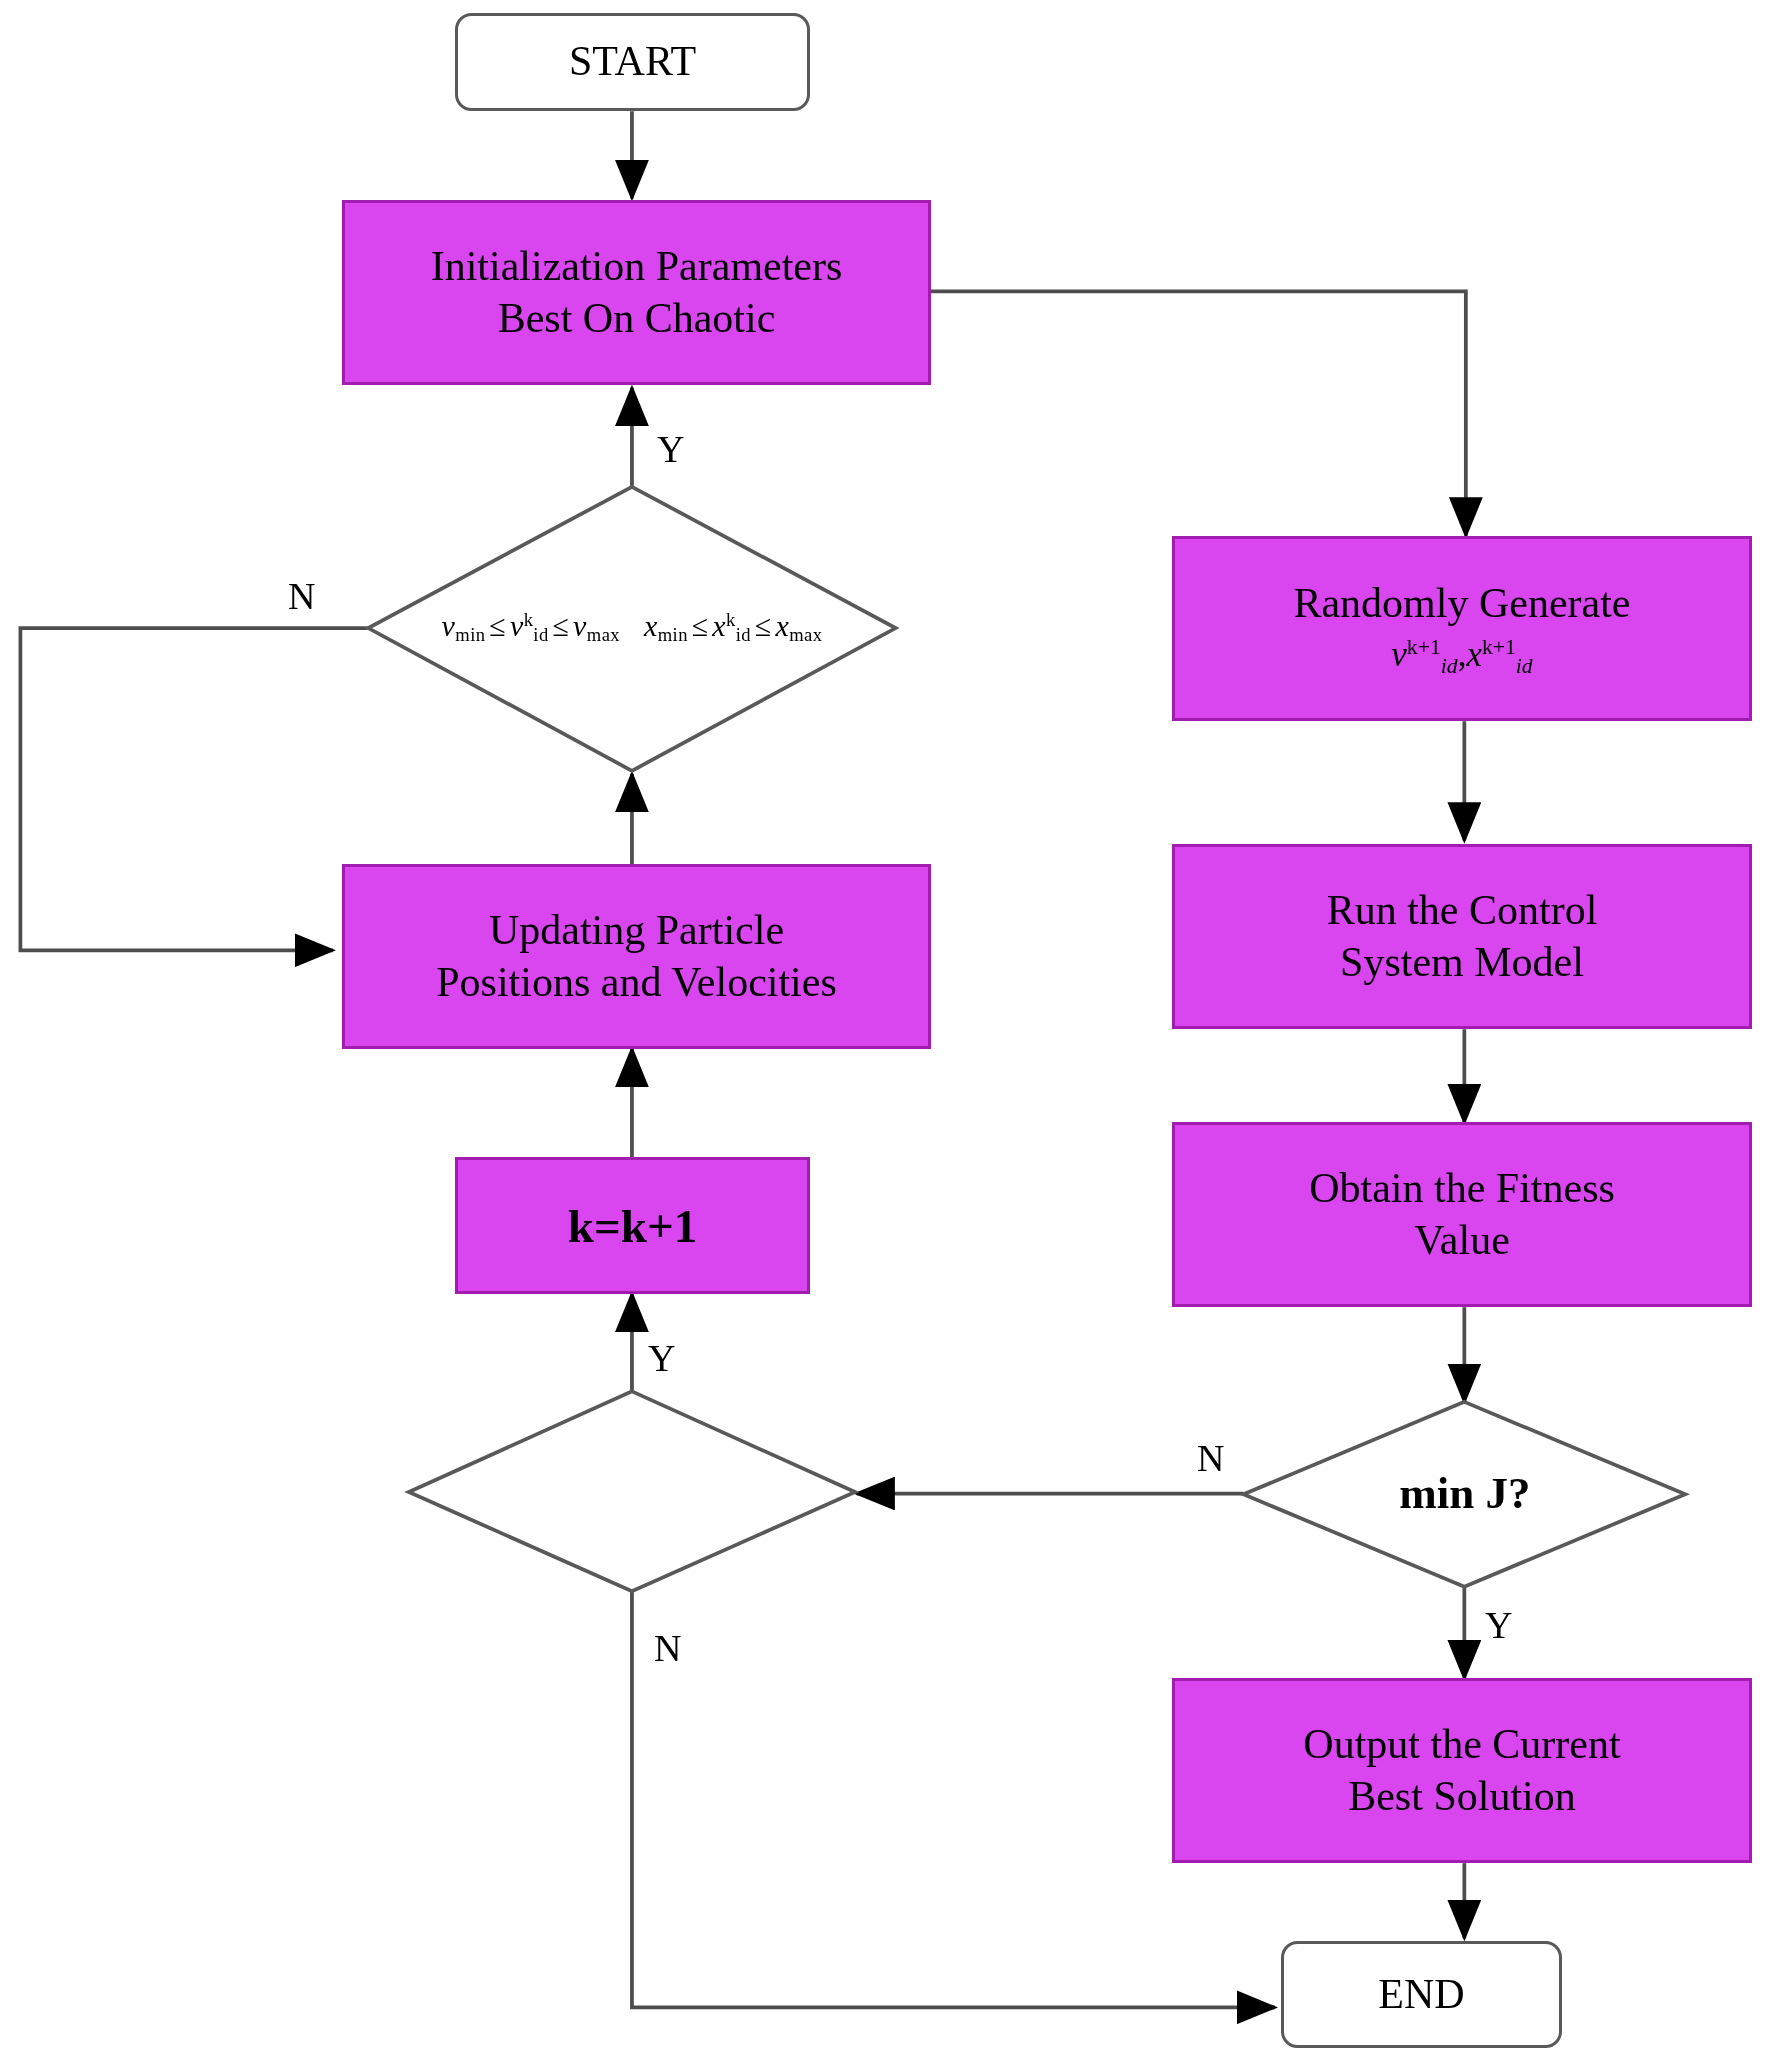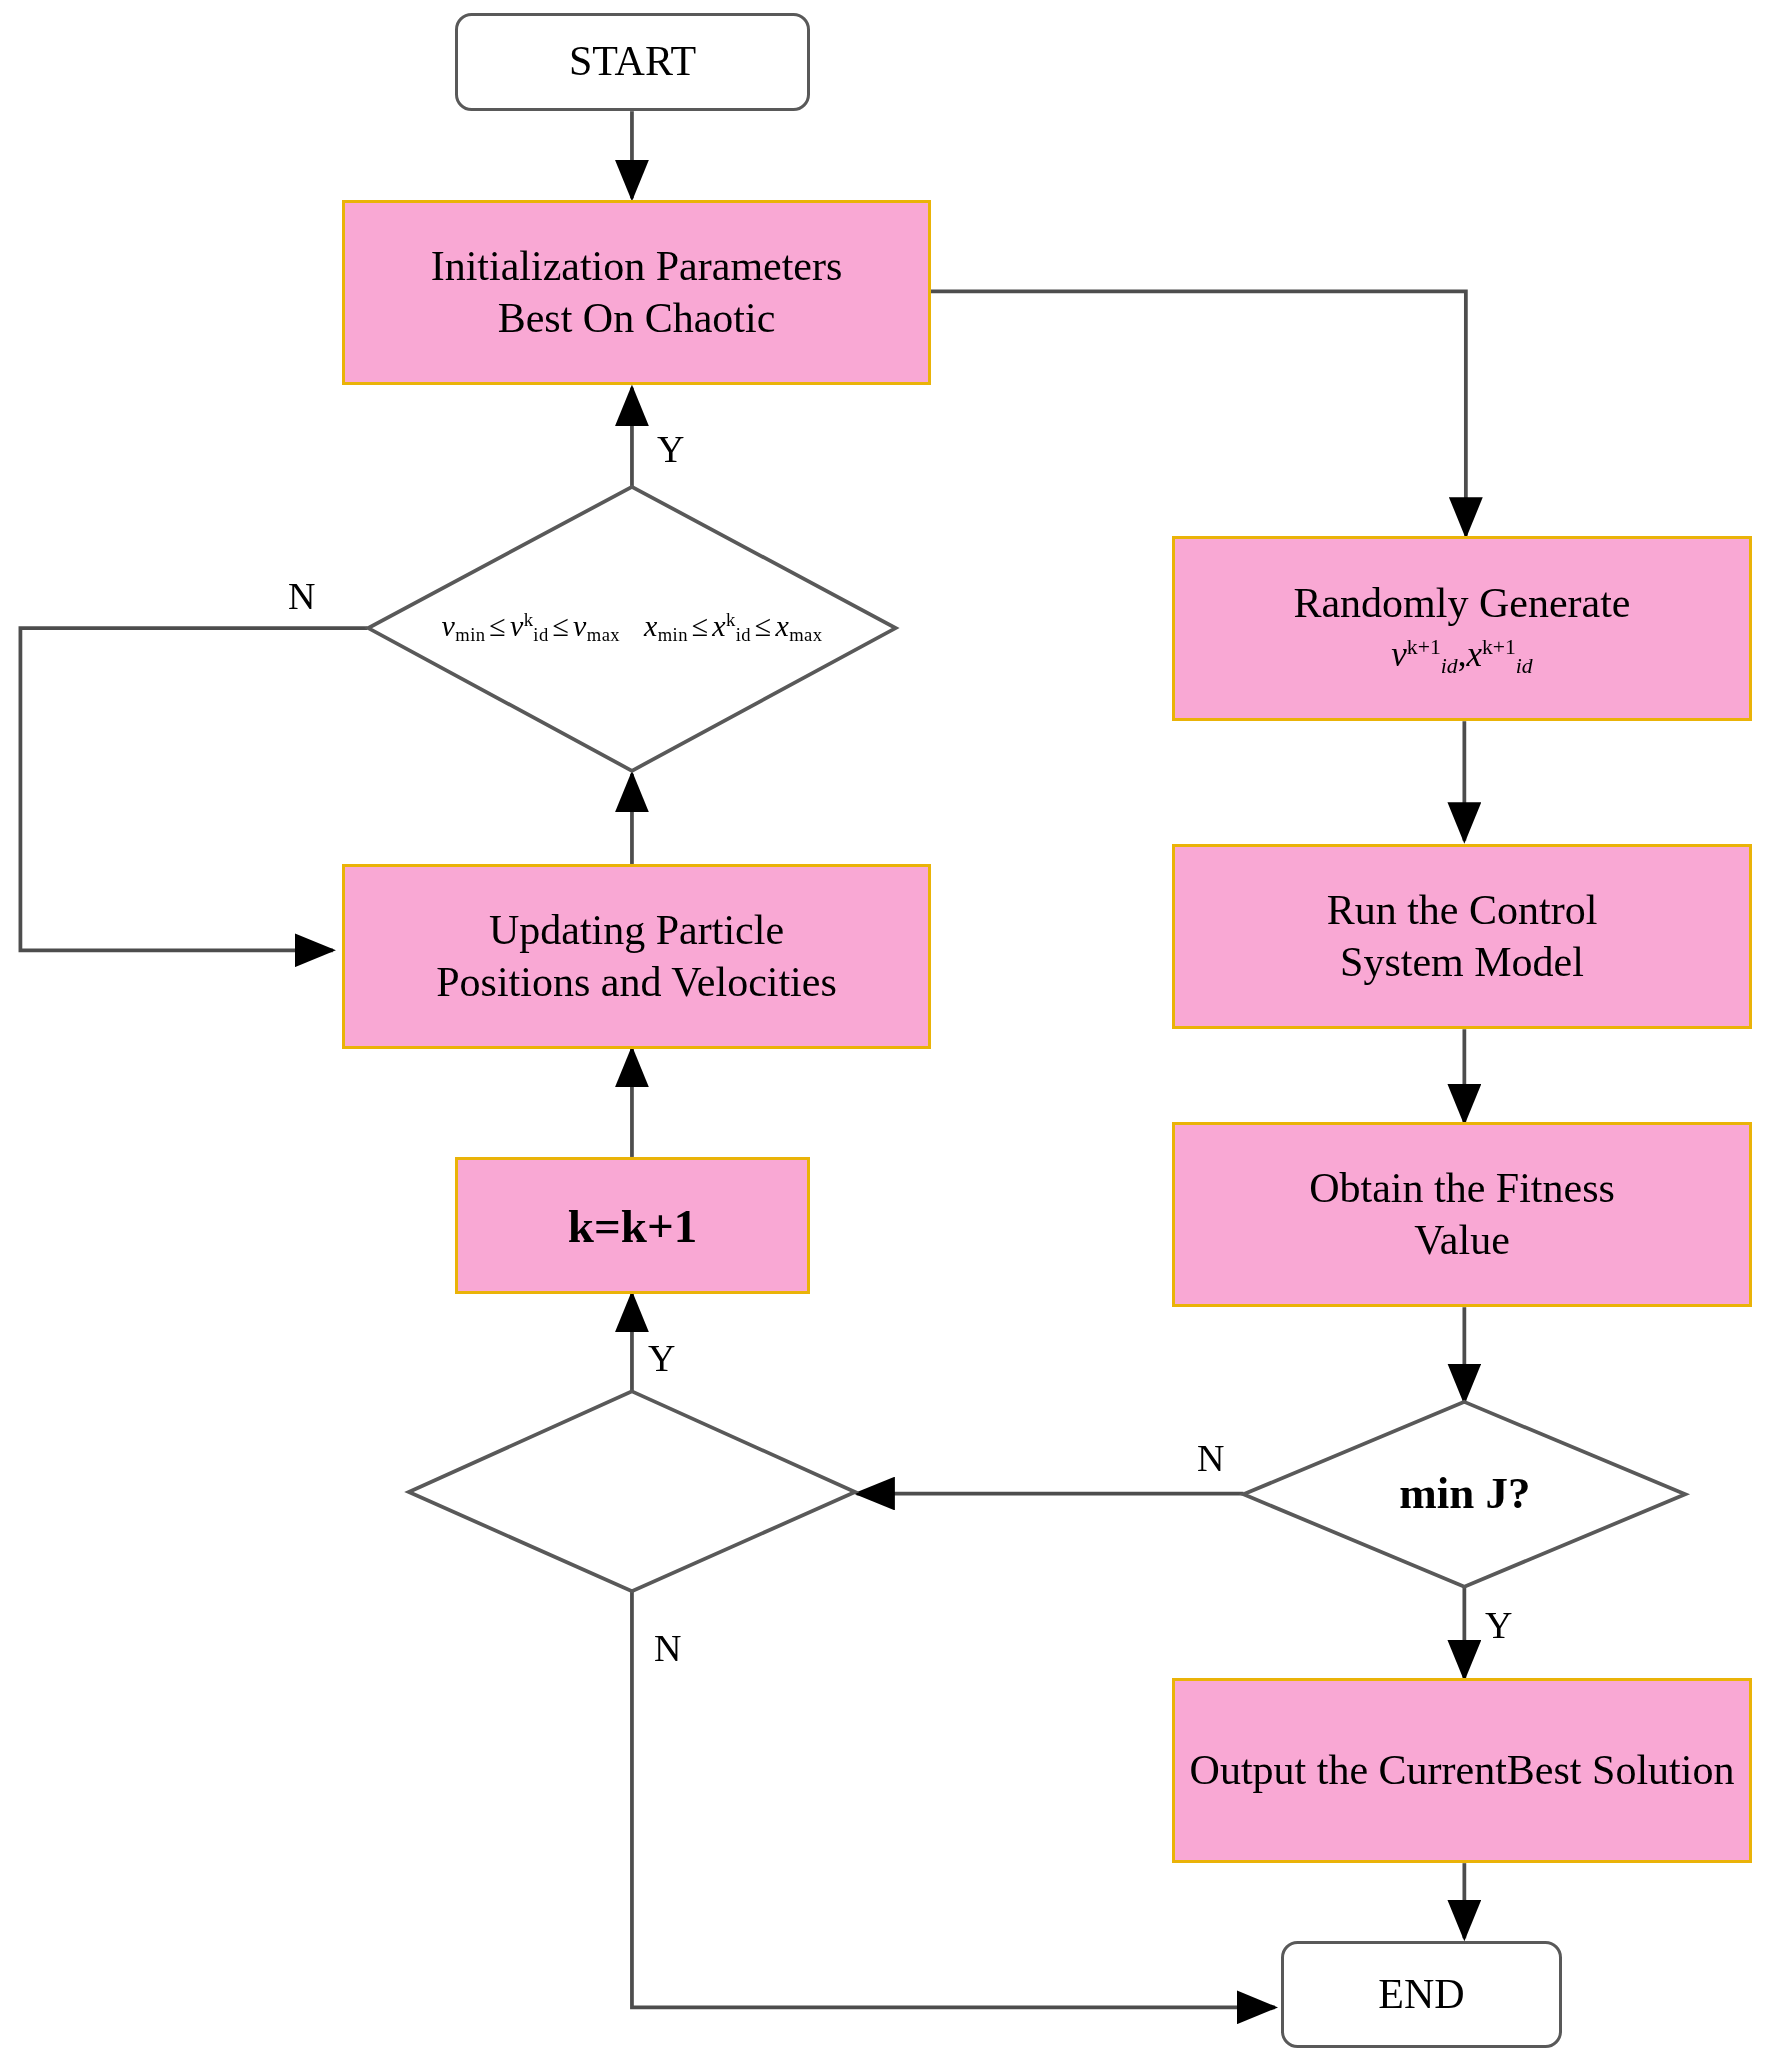--- a/index.html
+++ b/index.html
@@ -26,22 +26,22 @@
   .node {
     position: absolute;
     box-sizing: border-box;
     display: flex;
     align-items: center;
     justify-content: center;
     text-align: center;
     color: #000000;
   }
   .proc {
-    border: 3px solid #eab308;
-    background: #f9a8d4;
+    border: 3px solid #a21caf;
+    background: #d946ef;
   }
   .term {
     border: 3px solid #595959;
     border-radius: 16.5px;
     background: #ffffff;
   }
   .diamond-label {
     position: absolute;
     display: flex;
     align-items: center;
@@ -172,21 +172,21 @@
 
   <div class="node proc t56" style="left:1172px; top:1122px; width:580px; height:185px; flex-direction:column;">
     <span>Obtain the Fitness</span>
     <span>Value</span>
   </div>
 
   <div class="diamond-label" style="left:1307px; top:1458px; width:316px; height:69px;">
     <span class="bolditalic" style="font-size:45px;">min J?</span>
   </div>
 
-  <div class="node proc t56" style="left:1172px; top:1678px; width:580px; height:185px; flex-direction:row;">
+  <div class="node proc t56" style="left:1172px; top:1678px; width:580px; height:185px; flex-direction:column;">
     <span>Output the Current</span>
     <span>Best Solution</span>
   </div>
 
   <div class="node term t56" style="left:1281px; top:1941px; width:281px; height:107px;">
     <span>END</span>
   </div>
 
   <div class="edge-label" style="left:657px; top:430px;"><span>Y</span></div>
 

